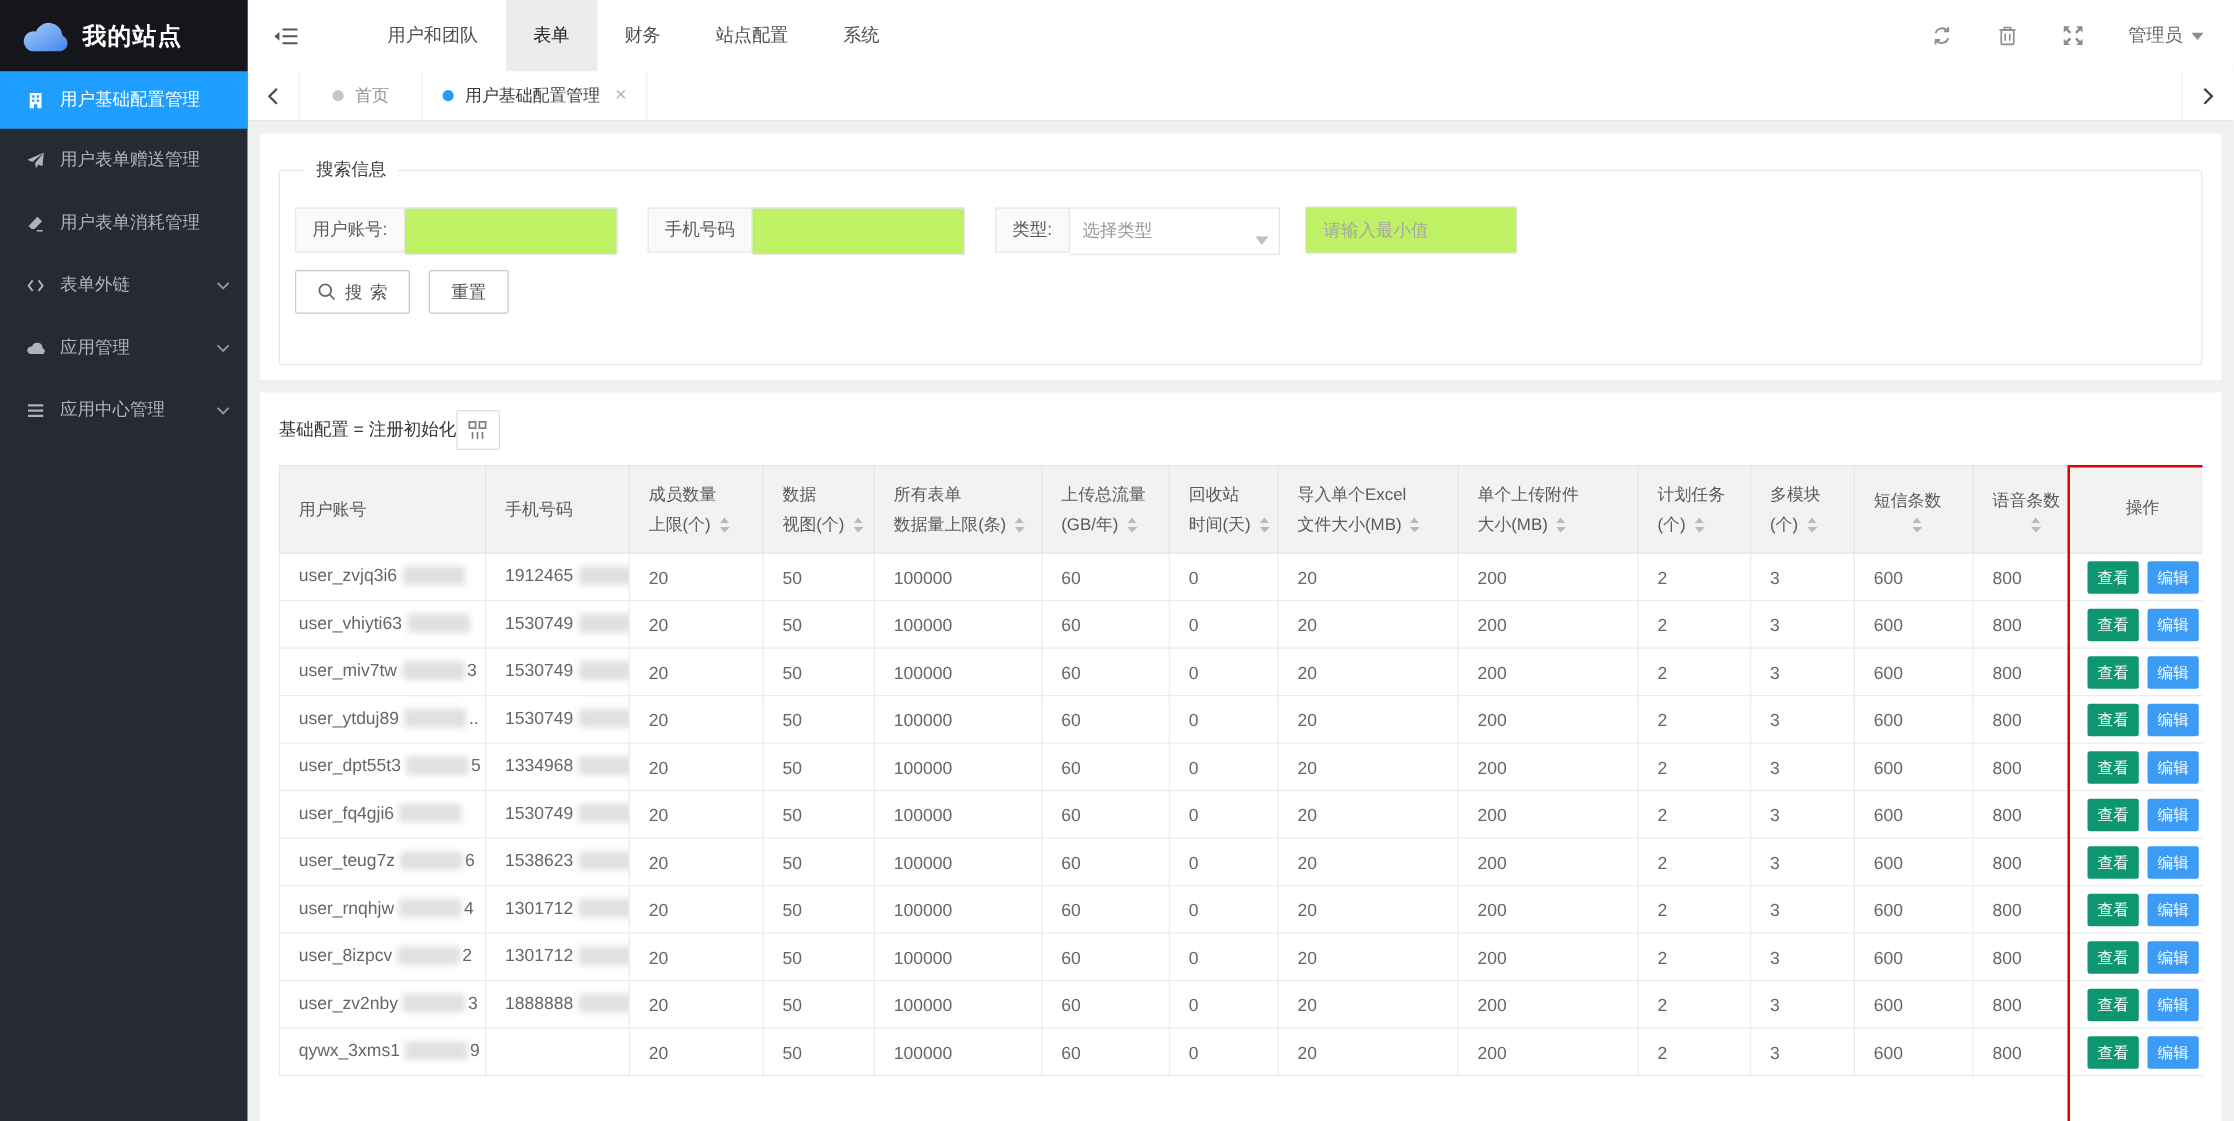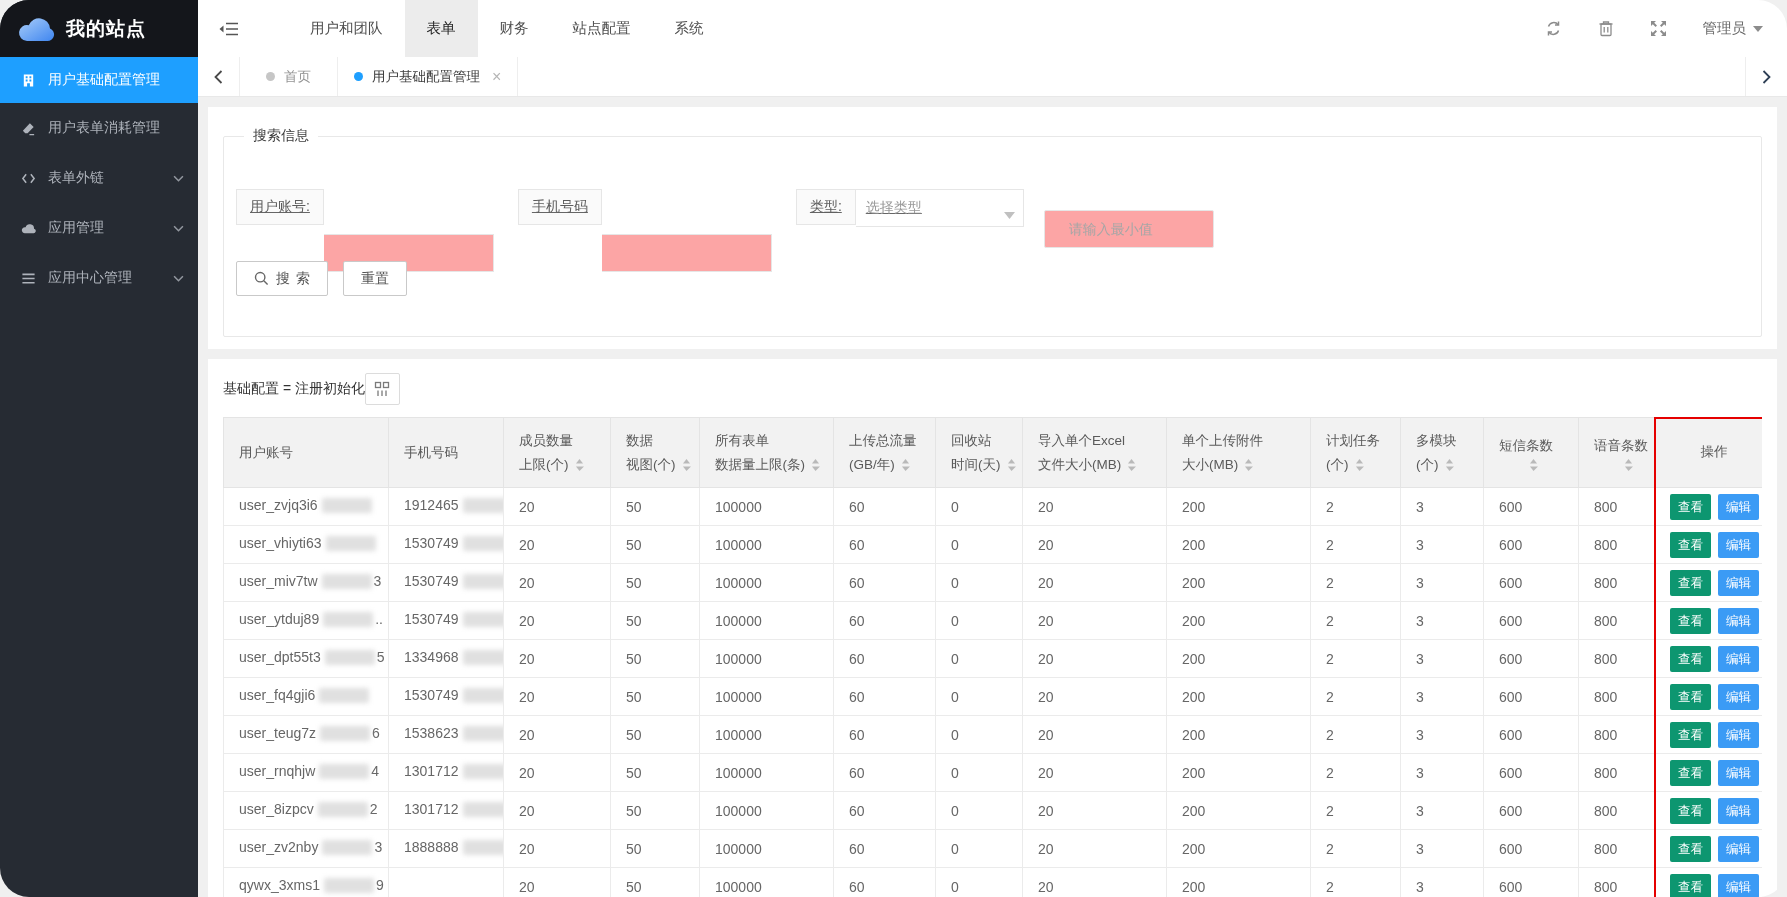--- a/index.html
+++ b/index.html
@@ -1,18 +1,18 @@
 <!DOCTYPE html>
 <html><head>
 <meta charset="utf-8">
 <style>
   * { box-sizing: border-box; margin: 0; padding: 0; }
   html,body { width:1787px; height:897px; overflow:hidden; }
   body { font-family:"Liberation Sans","DejaVu Sans",sans-serif; background:#f0f0f0; position:relative; font-size:14px; color:#666; }
-  .page { position:absolute; inset:0; width:1787px; height:897px; overflow:hidden;border-radius:29px; }
+  .page { position:absolute; inset:0; width:1787px; height:897px; overflow:hidden; }
 
   
   .sidebar { position:absolute; left:0; top:0; width:198px; height:897px; background:#262b33; z-index:5; }
   .logo { height:57px; background:#14161b; display:flex; align-items:center; padding-left:16px; gap:10px; }
   .logo-text { color:#ffffff; font-size:19px; font-weight:bold; letter-spacing:1px; }
   .side-item { height:50px; display:flex; align-items:center; padding:0 14px 0 20px; gap:11px; color:#aeb3bb; font-size:14px; cursor:pointer; }
   .side-item.active { background:#1e9fff; color:#fff; height:46px; }
   .s-icon { width:17px; display:flex; align-items:center; justify-content:center; }
   .s-caret { margin-left:auto; display:flex; align-items:center; opacity:.8; }
 
@@ -40,23 +40,23 @@
 
   
   .content { position:absolute; left:198px; top:97px; right:0; bottom:0; background:#f0f0f0; padding:10px 10px 0 10px; display:flex; flex-direction:column; overflow:hidden; }
   .card { background:#fff; }
 
   
   .search-card { padding:10px 15px 12px; margin-bottom:10px; flex:0 0 auto; }
   fieldset.search-set { border:1px solid #e8e8e8; border-radius:2px; margin-top:10px; padding:20px 12px 40px 12px; }
   fieldset.search-set legend { padding:0 9px; margin-left:8px; color:#3c3c3c; font-size:14px; }
   .form-row { display:flex; align-items:center; }
-  .group { display:flex; height:36px;text-decoration:underline; }
+  .group { display:flex; height:36px; }
   .addon { background:#fafafa; border:1px solid #e6e6e6; display:flex; align-items:center; padding:0 13px; color:#5c5c5c; font-size:14px; white-space:nowrap; }
-  .ipt { border:1px solid #e6e6e6; border-left:none; width:170px; height:38px; padding:0 24px; font-size:14px; color:#666; outline:none; background:#fca5a5;margin-top:45px; }
+  .ipt { border:1px solid #e6e6e6; border-left:none; width:170px; height:38px; padding:0 14px; font-size:14px; color:#666; outline:none; background:#bef264; }
   .ipt.solo { border-left:1px solid #e6e6e6; border-radius:2px; }
   .ipt::placeholder { color:#a6a6a6; }
   .select { border:1px solid #e6e6e6; border-left:none; width:168px; height:38px; display:flex; align-items:center; padding:0 10px; color:#999; cursor:pointer; position:relative; background:#fff; }
   .sel-caret { position:absolute; right:8px; bottom:4px; }
   .gap24 { width:24px; } .gap20 { width:20px; } .gap12 { width:12px; }
   .btn-row { display:flex; gap:15px; margin-top:13px; }
   .btn-default { height:35px; background:#fff; border:1px solid #c9c9c9; border-radius:2px; padding:0 17px; font-size:14px; color:#555; display:flex; align-items:center; gap:7px; cursor:pointer; font-family:inherit; }
   .btn-search .lbl { letter-spacing:6px; margin-right:-6px; }
 
   
@@ -98,20 +98,28 @@
       <span class="logo-text">我的站点</span>
     </div>
     <nav class="side-menu">
         <div class="side-item active">
           <span class="s-icon">
             <svg viewBox="0 0 16 16" width="15" height="15">
               <path fill="currentColor" fill-rule="evenodd" d="M3 1.5h10v13H3zM5 3.5h2v2H5zm4 0h2v2H9zM5 7h2v2H5zm4 0h2v2H9zM6.5 11h3v3.5h-3z"></path>
             </svg>
           </span>
           <span class="s-label">用户基础配置管理</span>
+        </div>
+        <div class="side-item">
+          <span class="s-icon">
+            <svg viewBox="0 0 16 16" width="15" height="15">
+              <path d="M15 1L1 7.2l4.3 1.9L15 1 7.6 10l.6 4.5 2.2-3.2 3.4 1.6z" fill="currentColor"></path>
+            </svg>
+          </span>
+          <span class="s-label">用户表单赠送管理</span>
         </div>
         <div class="side-item">
           <span class="s-icon">
             <svg viewBox="0 0 16 16" width="15" height="15">
               <path d="M9.5 2.5l4 4L7 13H4.5L2 10.5z" fill="currentColor"></path>
               <path d="M9 14.5h5" stroke="currentColor" stroke-width="1.4"></path>
             </svg>
           </span>
           <span class="s-label">用户表单消耗管理</span>
         </div>

